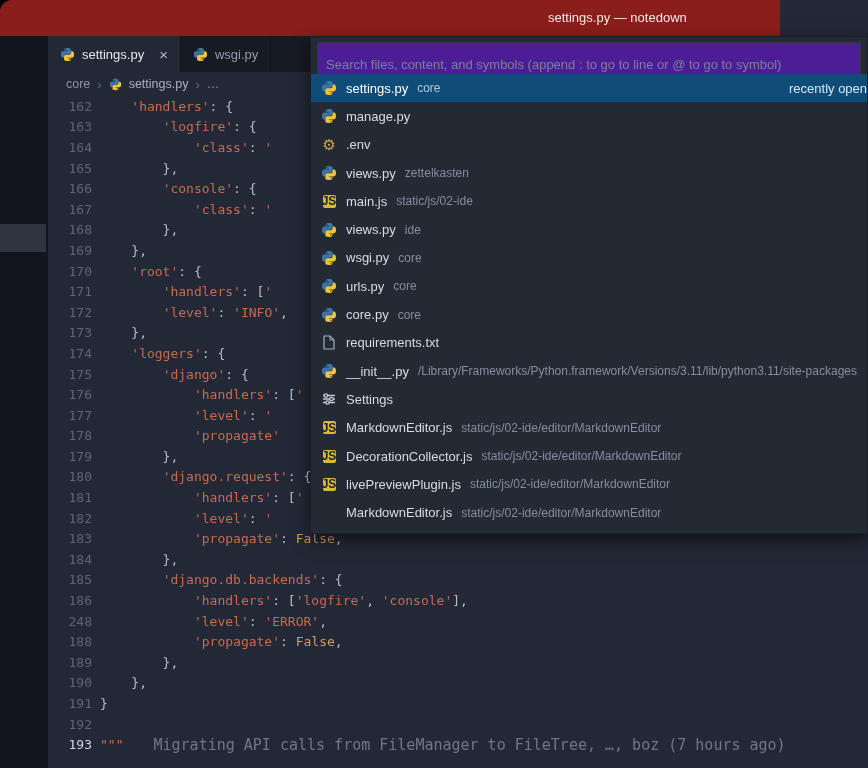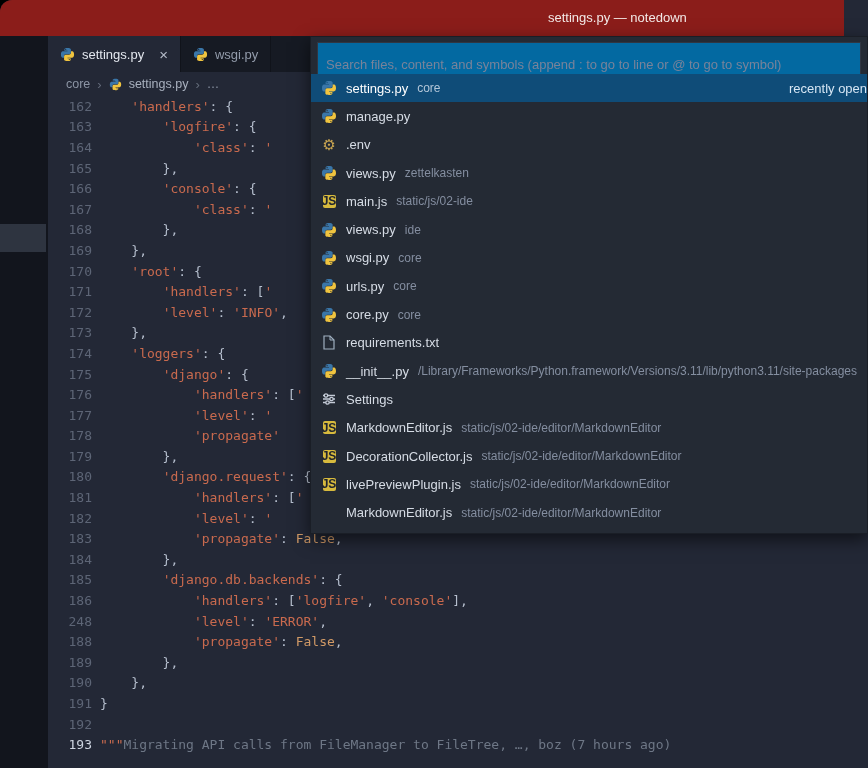--- a/index.html
+++ b/index.html
@@ -1,20 +1,20 @@
 <!DOCTYPE html>
 <html><head>
 <meta charset="utf-8">
 <style>
   html,body{margin:0;padding:0;width:868px;height:768px;overflow:hidden;background:#000;
             font-family:"Liberation Sans",sans-serif;}
   .window{position:absolute;inset:0;background:#232836;border-top-left-radius:12px;overflow:hidden;}
 
   
-  .titlebar{position:absolute;left:0;top:0;width:844px;height:36px;background:#8b1d1a;}
+  .titlebar{position:absolute;left:0;top:0;width:780px;height:36px;background:#8b1d1a;}
   .win-title{position:absolute;left:548px;top:10px;font-size:13px;color:#f3e9e7;white-space:nowrap;}
 
   
   .activitybar{position:absolute;left:0;top:36px;width:48px;height:732px;background:#12151d;}
   .activity-indicator{position:absolute;left:0;top:188px;width:46px;height:28px;background:#2e3440;}
 
   
   .tabstrip{position:absolute;left:48px;top:36px;width:820px;height:36px;background:#161a23;display:flex;}
   .tab{height:36px;display:flex;align-items:center;padding:0 12px;gap:7px;font-size:13px;box-sizing:border-box;
        border-right:1px solid #10131a;cursor:default;}
@@ -28,27 +28,27 @@
   .crumb-file{color:#a9b1bf;}
   .crumb-sep{color:#636b7a;font-size:13px;}
   .code{font-family:"DejaVu Sans Mono","Liberation Mono",monospace;font-size:13px;}
   .line{display:flex;height:20.6px;align-items:center;}
   .ln{flex:0 0 44px;width:44px;text-align:right;color:#5d6576;font-size:13px;
       font-family:"DejaVu Sans Mono",monospace;}
   .ln.active{color:#cdd4e0;}
   .src{margin-left:8px;white-space:pre;color:#b6bfce;text-align:right;}
   .tok-str{color:#c96a4e;}
   .tok-const{color:#d19a66;}
-  .blame{color:#6e7786;font-size:13px;white-space:pre;}
+  .blame{color:#6e7786;margin-left:30px;font-size:15px;white-space:pre;}
 
   
   .quickopen{position:absolute;left:310px;top:36px;width:558px;height:498px;background:#242a34;z-index:30;
              overflow:hidden;border:1px solid #1a1e26;box-sizing:border-box;
              box-shadow:0 6px 16px rgba(0,0,0,.55);}
-  .qo-input{position:absolute;left:6px;top:5px;width:544px;height:44px;box-sizing:border-box;background:#0369a1;
+  .qo-input{position:absolute;left:6px;top:5px;width:544px;height:44px;box-sizing:border-box;background:#4c1d95;
             border:1px solid #303642;color:#c9d1dd;font-size:13px;padding:0 8px;outline:none;
             font-family:"Liberation Sans",sans-serif;}
   .qo-input::placeholder{color:#79839a;}
   .qo-list{position:absolute;left:0;top:37px;width:556px;}
   .qo-row{height:28.3px;display:flex;align-items:center;padding-left:10px;position:relative;white-space:nowrap;}
   .qo-row.selected{background:#0f4c78;}
   .qo-icon{width:16px;height:16px;flex:0 0 16px;margin-right:9px;display:flex;align-items:center;justify-content:center;}
   .qo-label{font-size:13px;color:#d6dce5;}
   .selected .qo-label{color:#ffffff;}
   .qo-path{font-size:12px;color:#848ea0;margin-left:9px;}

